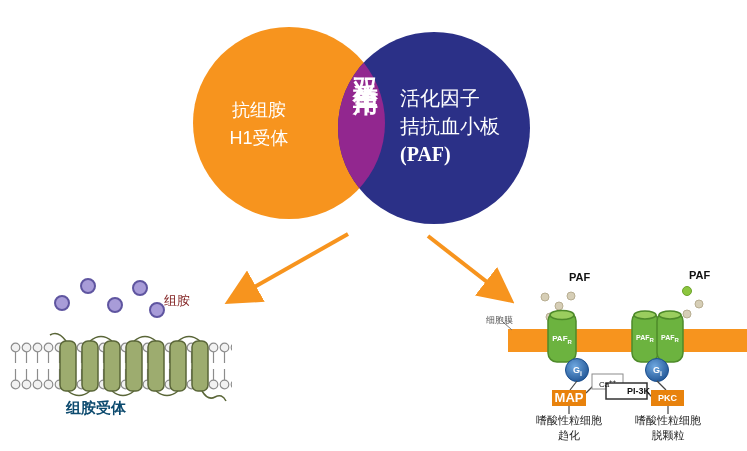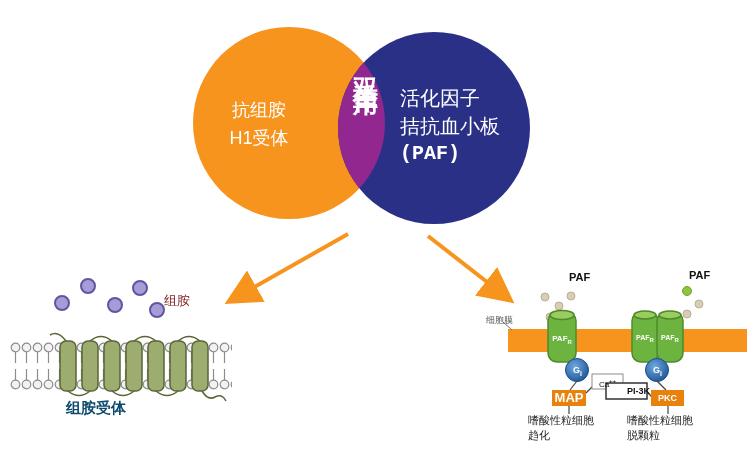--- a/index.html
+++ b/index.html
@@ -4,21 +4,21 @@
 <style>
   html,body{margin:0;padding:0;background:#fff;}
   #stage{
     position:relative;width:747px;height:451px;background:#fff;overflow:hidden;
     font-family:"Liberation Sans","DejaVu Sans",sans-serif;
   }
   #shapes{position:absolute;left:0;top:0;}
   .lbl{position:absolute;white-space:nowrap;}
   .venn-left-text{left:196px;top:96px;width:126px;text-align:center;color:#fff;font-size:18px;line-height:28px;}
   .venn-right-text{left:400px;top:84px;width:130px;text-align:left;color:#fff;font-size:20px;line-height:28px;}
-  .venn-right-text .paf-line{font-family:Liberation Mono, monospace;font-weight:bold;}
+  .venn-right-text .paf-line{font-family:Liberation Serif, serif;font-weight:bold;}
   .overlap-label{
     left:350px;top:58px;writing-mode:vertical-rl;text-orientation:upright;
     color:#fff;font-weight:bold;font-size:25px;letter-spacing:5px;
   }
   .hist-mol-lbl{left:164px;top:292px;font-size:13px;color:#7f1d1d;}
   .hist-rec-lbl{left:66px;top:399px;font-size:15px;font-weight:bold;color:#0c4a6e;}
   .paf-lbl{font-size:11px;font-weight:bold;color:#111;}
   .paf-lbl-1{left:569px;top:271px;}
   .paf-lbl-2{left:689px;top:269px;}
   .membrane-lbl{left:486px;top:314px;font-size:9px;color:#555;}
@@ -30,21 +30,21 @@
   .g-lbl{color:#fff;font-weight:bold;font-size:9px;text-align:center;width:23px;line-height:14px;}
   .g-lbl sub{font-size:7px;}
   .g-lbl-1{left:566px;top:363px;}
   .g-lbl-2{left:646px;top:363px;}
   .box-lbl{text-align:center;font-weight:bold;}
   .ca-lbl{left:592px;top:374px;width:31px;height:15px;line-height:15px;font-size:8px;color:#111;font-weight:normal;}
   .ca-lbl sup{font-size:6px;}
   .map-lbl{left:552px;top:390px;width:34px;height:16px;line-height:16px;font-size:13px;color:#fff;}
   .pi3k-lbl{left:606px;top:383px;width:41px;height:16px;line-height:16px;font-size:9px;color:#111;padding-left:12px;}
   .pkc-lbl{left:651px;top:390px;width:33px;height:16px;line-height:16px;font-size:9px;color:#fff;}
-  .outcome{position:absolute;text-align:left;font-size:11px;color:#222;line-height:1.35;white-space:nowrap;}
+  .outcome{position:absolute;text-align:center;font-size:11px;color:#222;line-height:1.35;white-space:nowrap;}
   .outcome-1{left:528px;top:413px;width:82px;}
   .outcome-2{left:627px;top:413px;width:82px;}
 </style>
 </head>
 <body>
 
 <div id="stage">
 
   <svg id="shapes" width="747" height="451" viewBox="0 0 747 451">
     <defs>

